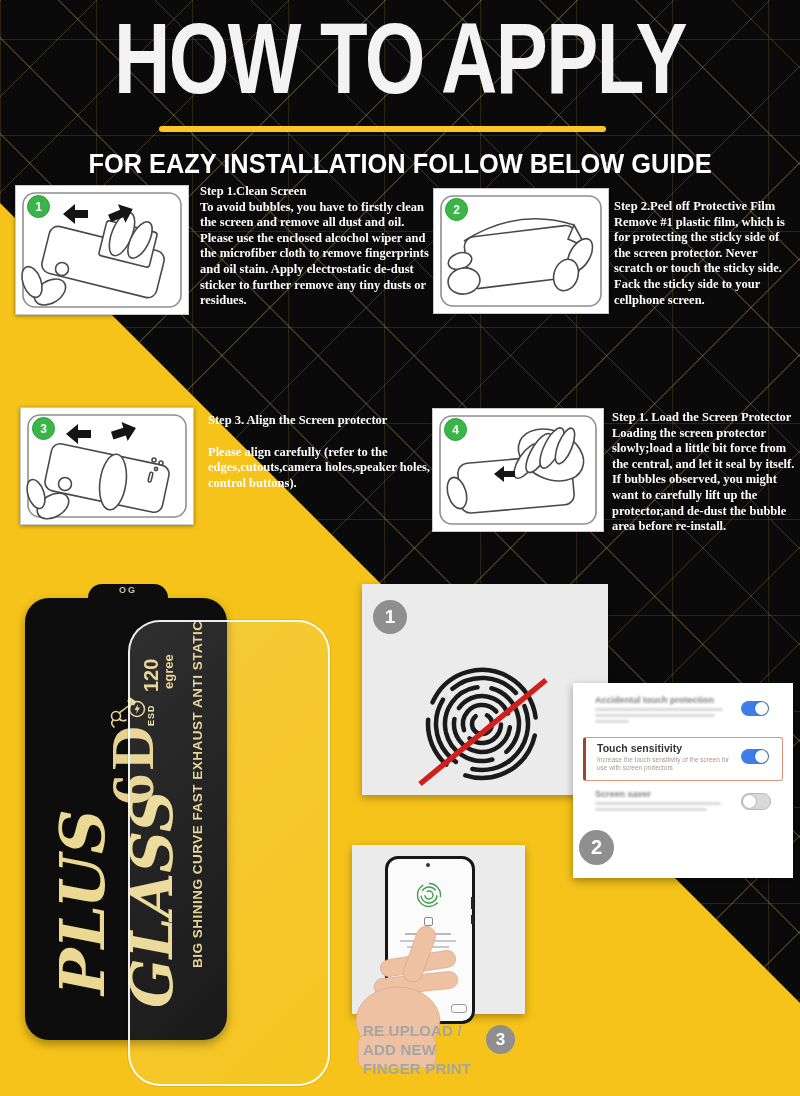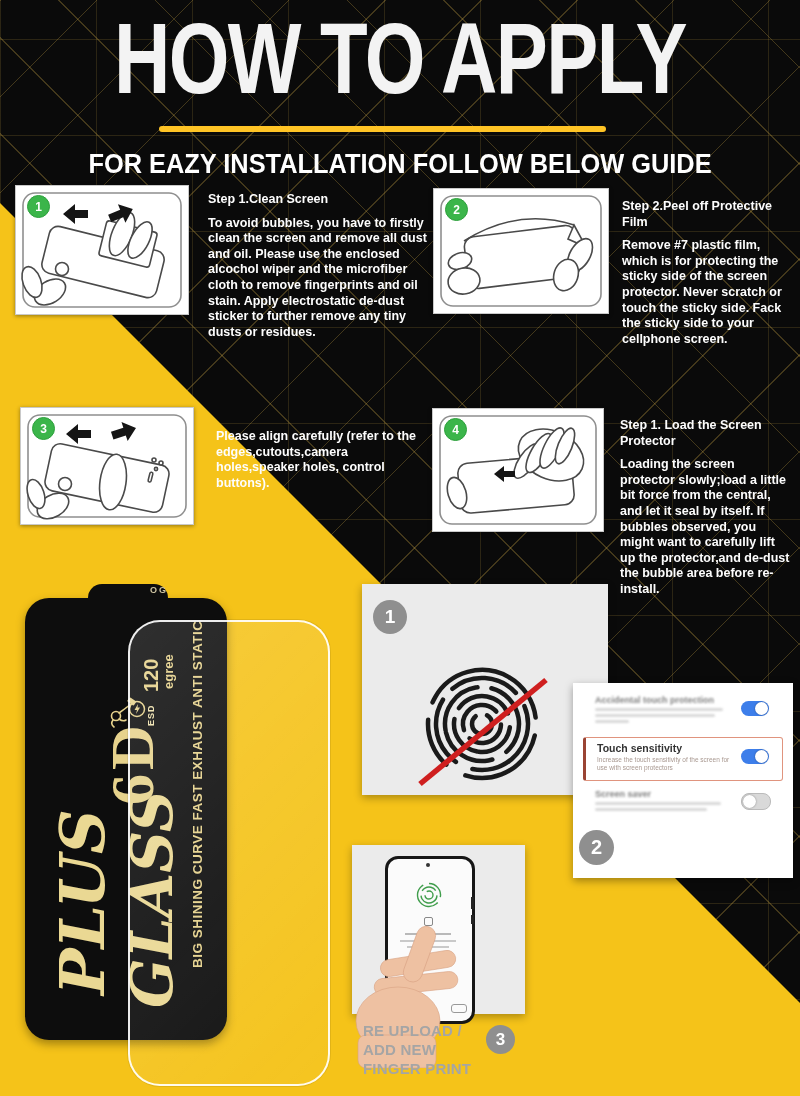--- a/index.html
+++ b/index.html
@@ -18,26 +18,26 @@
   .title{left:0;right:0;top:8px;text-align:center;color:#f3f3f3;font-weight:700;
          font-size:100px;line-height:1.0;transform:scaleX(.78);letter-spacing:-2px;white-space:nowrap;}
   .underline{left:159px;top:126px;width:447px;height:6px;background:#ffc425;border-radius:3px;}
   .subtitle{left:0;right:0;top:149px;text-align:center;color:#fff;font-weight:700;
             font-size:27px;transform:scaleX(.94);white-space:nowrap;}
   
   .stepbox{background:#fff;border:1px solid #c9c9c9;box-shadow:0 1px 4px rgba(0,0,0,.4);}
   .badge{width:21px;height:21px;border-radius:50%;background:#3bb54a;border:1px solid #2da03c;
          color:#fff;font-size:12px;font-weight:700;display:flex;align-items:center;justify-content:center;}
   .steptext{color:#fdfdfd;font-weight:700;font-size:12.5px;line-height:15.6px;}
-  .steptext .t{margin:8px;}
+  .steptext .t{margin:0;font-family:Liberation Serif, serif;}
   
   .protector{left:25px;top:598px;width:202px;height:442px;background:#0d0d0d;border-radius:24px;
              box-shadow:0 4px 10px rgba(0,0,0,.35);}
   .bump{left:88px;top:584px;width:80px;height:22px;background:#0d0d0d;border-radius:14px 14px 0 0;}
-  .og{left:88px;top:585px;width:80px;text-align:right;color:#cdc3a0;font-size:9px;font-weight:700;letter-spacing:2px;}
+  .og{left:88px;top:585px;width:80px;text-align:center;color:#cdc3a0;font-size:9px;font-weight:700;letter-spacing:2px;}
   .vrot{position:absolute;transform-origin:0 0;transform:rotate(-90deg);white-space:nowrap;color:#ead893;}
   .brush{font-family:"DejaVu Serif",serif;font-style:italic;font-weight:700;}
   .glassline{left:128px;top:620px;width:198px;height:462px;border:2px solid rgba(255,255,255,.92);
              border-radius:32px;background:linear-gradient(135deg,rgba(255,255,255,.14),rgba(255,255,255,.03));
              box-shadow:0 0 0 1px rgba(0,0,0,.08);}
   
   .panel{background:#ebebeb;box-shadow:0 3px 8px rgba(0,0,0,.30);}
   .gcircle{border-radius:50%;background:#8f8f8f;color:#fff;font-weight:700;
            display:flex;align-items:center;justify-content:center;}
   .glabel{color:#a5a5a5;font-weight:700;letter-spacing:.2px;}
@@ -105,23 +105,23 @@
         <ellipse cx="30" cy="92" rx="16" ry="13" transform="rotate(-10 30 92)"></ellipse>
         <ellipse cx="146" cy="66" rx="10" ry="18" transform="rotate(30 146 66)"></ellipse>
         <ellipse cx="132" cy="86" rx="12" ry="16" transform="rotate(18 132 86)"></ellipse>
       </g>
     </svg>
     <div class="abs badge" style="left:11px;top:9px;">
       <span>2</span>
     </div>
   </div>
 
-  <div class="abs steptext" style="left:614px;top:191px;width:182px;">
+  <div class="abs steptext" style="left:614px;top:199px;width:182px;">
     <p class="t">Step 2.Peel off Protective Film</p>
-    <p class="t">Remove #7 plastic film, which is for protecting the sticky side of the screen protector. Never scratch or touch the sticky side. Fack the sticky side to your cellphone screen.</p>
+    <p class="t">Remove #1 plastic film, which is for protecting the sticky side of the screen protector. Never scratch or touch the sticky side. Fack the sticky side to your cellphone screen.</p>
   </div>
 
   <div class="abs stepbox" style="left:20px;top:407px;width:172px;height:116px;">
     <svg width="172" height="116" viewBox="0 0 172 116">
       <rect x="7" y="7" width="158" height="102" rx="12" fill="#fff" stroke="#8f8f8f" stroke-width="1.6"></rect>
       <g stroke="#4a4a4a" stroke-width="1.6" fill="#fff">
         <rect x="26" y="46" width="120" height="48" rx="9" transform="rotate(12 86 70)"></rect>
         <circle cx="44" cy="76" r="6.5"></circle>
         <circle cx="133" cy="52" r="2"></circle>
           <circle cx="140" cy="55" r="2"></circle>
@@ -135,20 +135,21 @@
         <path d="M70 22 h-13 v-6 l-12 10 12 10 v-6 h13 z"></path>
         <path d="M90 20 h13 v-6 l12 10 -12 10 v-6 h-13 z" transform="rotate(-18 102 22)"></path>
       </g>
     </svg>
     <div class="abs badge" style="left:11px;top:9px;">
       <span>3</span>
     </div>
   </div>
 
   <div class="abs steptext" style="left:208px;top:413px;width:228px;">
+    <p class="t">Step 3. Align the Screen protector</p>
     <p class="t" style="margin-top:16px;">Please align carefully (refer to the edges,cutouts,camera holes,speaker holes, control buttons).</p>
   </div>
 
   <div class="abs stepbox" style="left:432px;top:408px;width:170px;height:122px;">
     <svg width="170" height="122" viewBox="0 0 170 122">
       <rect x="7" y="7" width="156" height="108" rx="12" fill="#fff" stroke="#8f8f8f" stroke-width="1.6"></rect>
       <g stroke="#4a4a4a" stroke-width="1.6" fill="#fff">
         <rect x="26" y="50" width="114" height="50" rx="10" transform="rotate(-5 83 75)"></rect>
         <ellipse cx="118" cy="46" rx="34" ry="24" transform="rotate(24 118 46)"></ellipse>
         <ellipse cx="94" cy="52" rx="8" ry="20" transform="rotate(34 94 52)"></ellipse>

